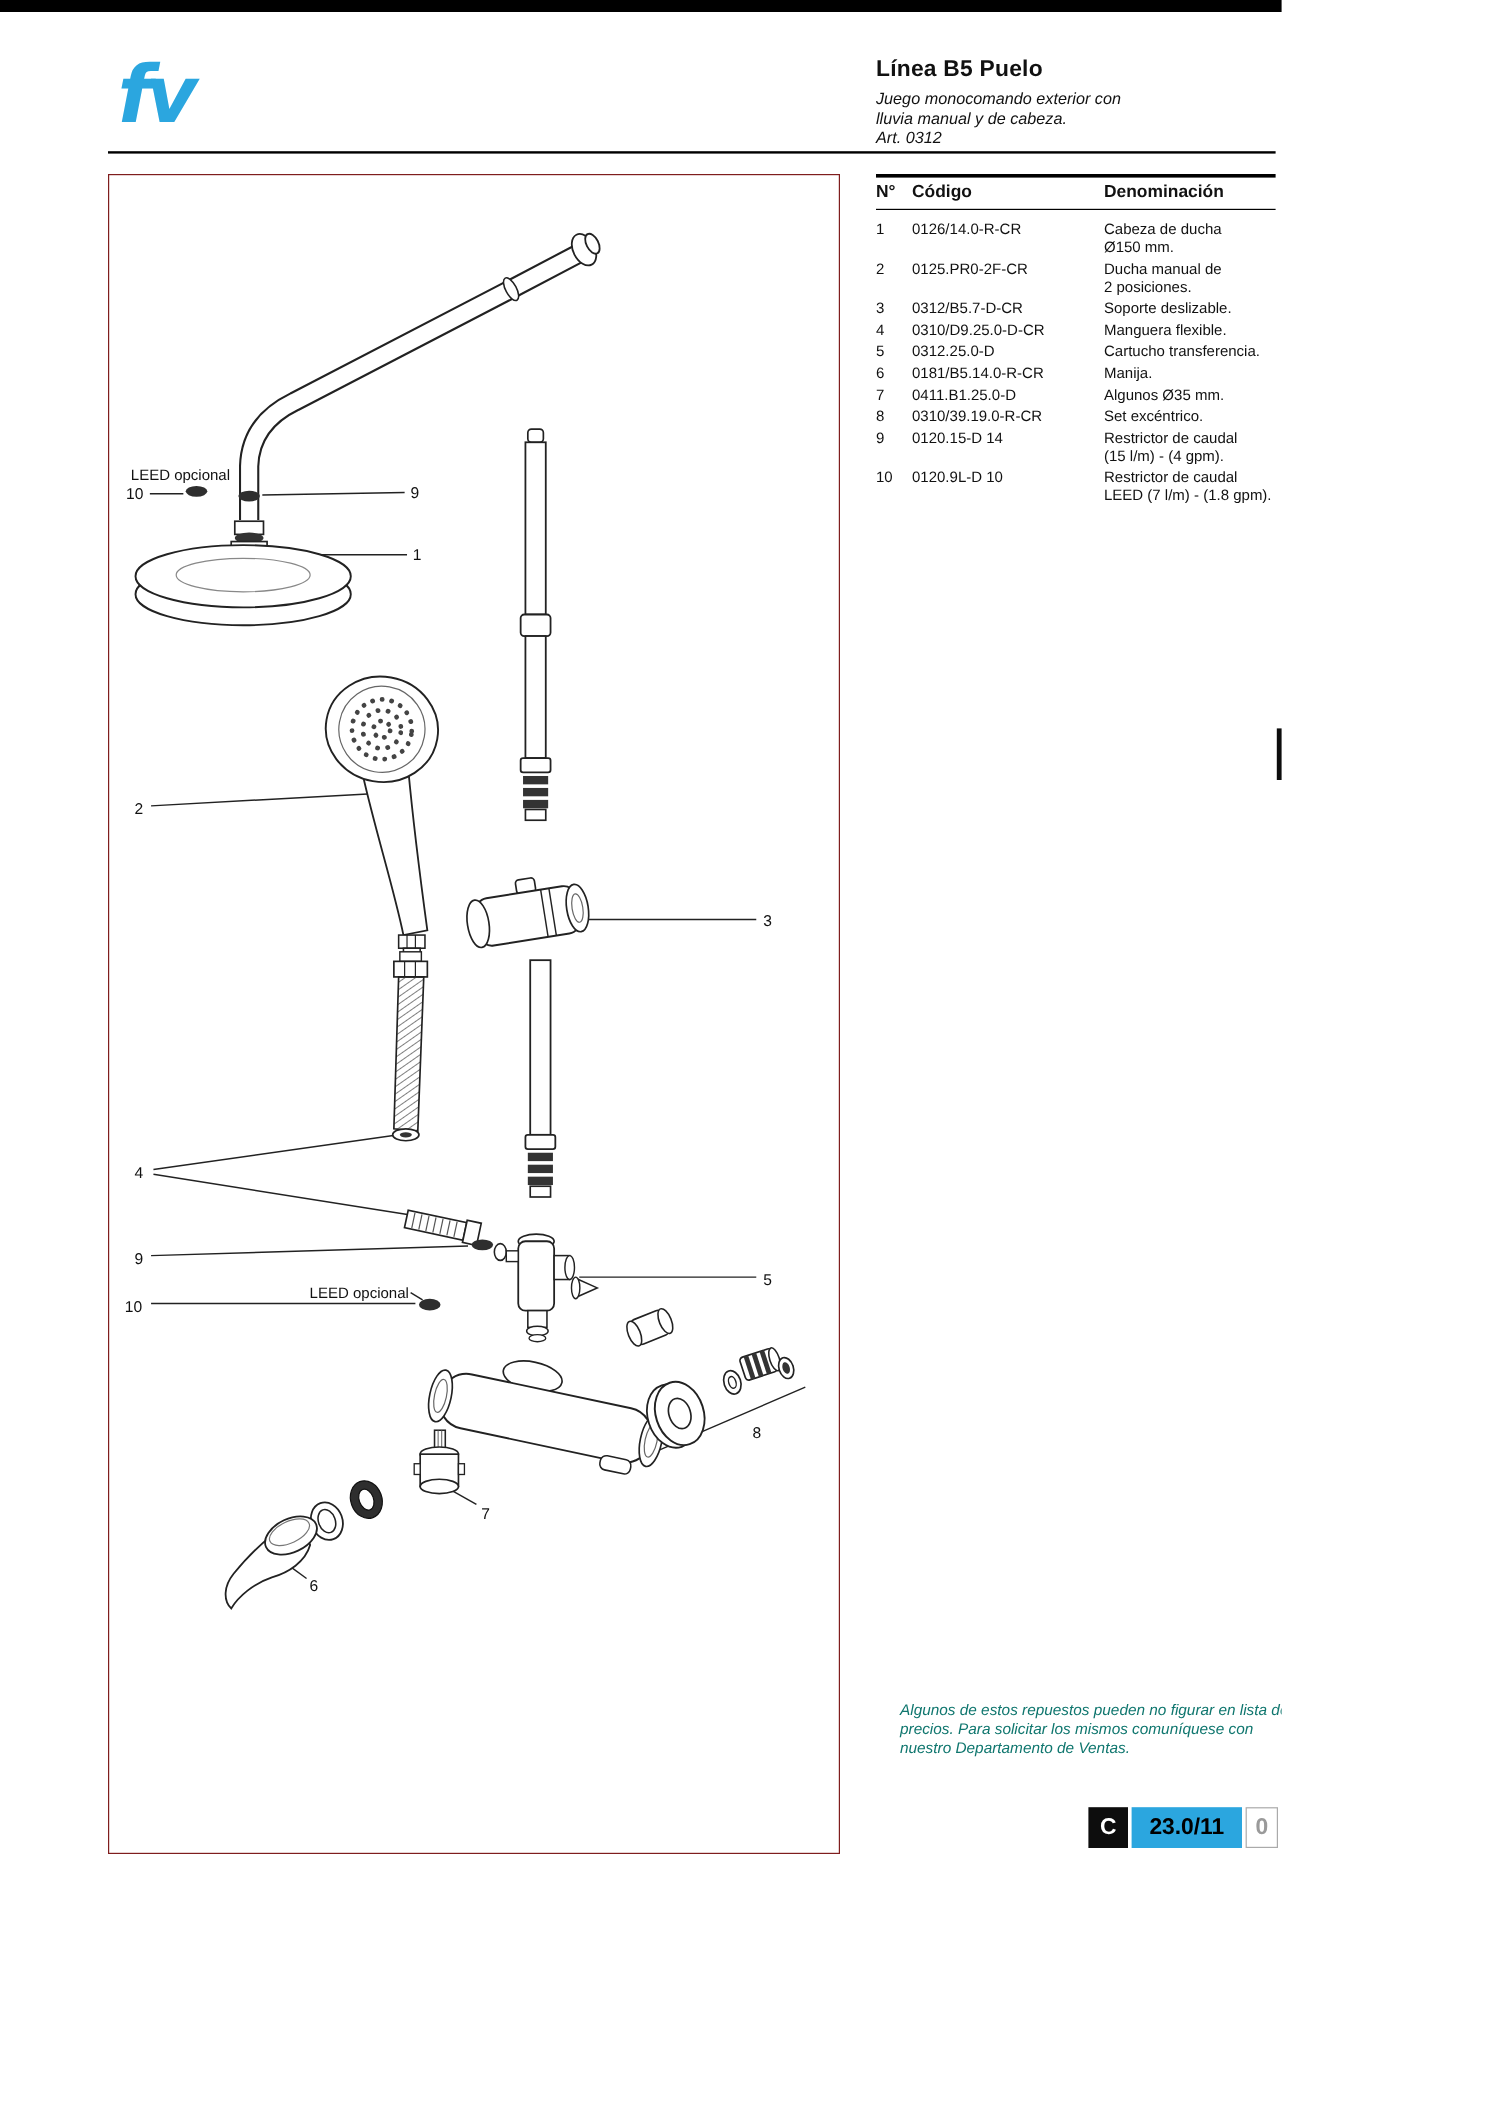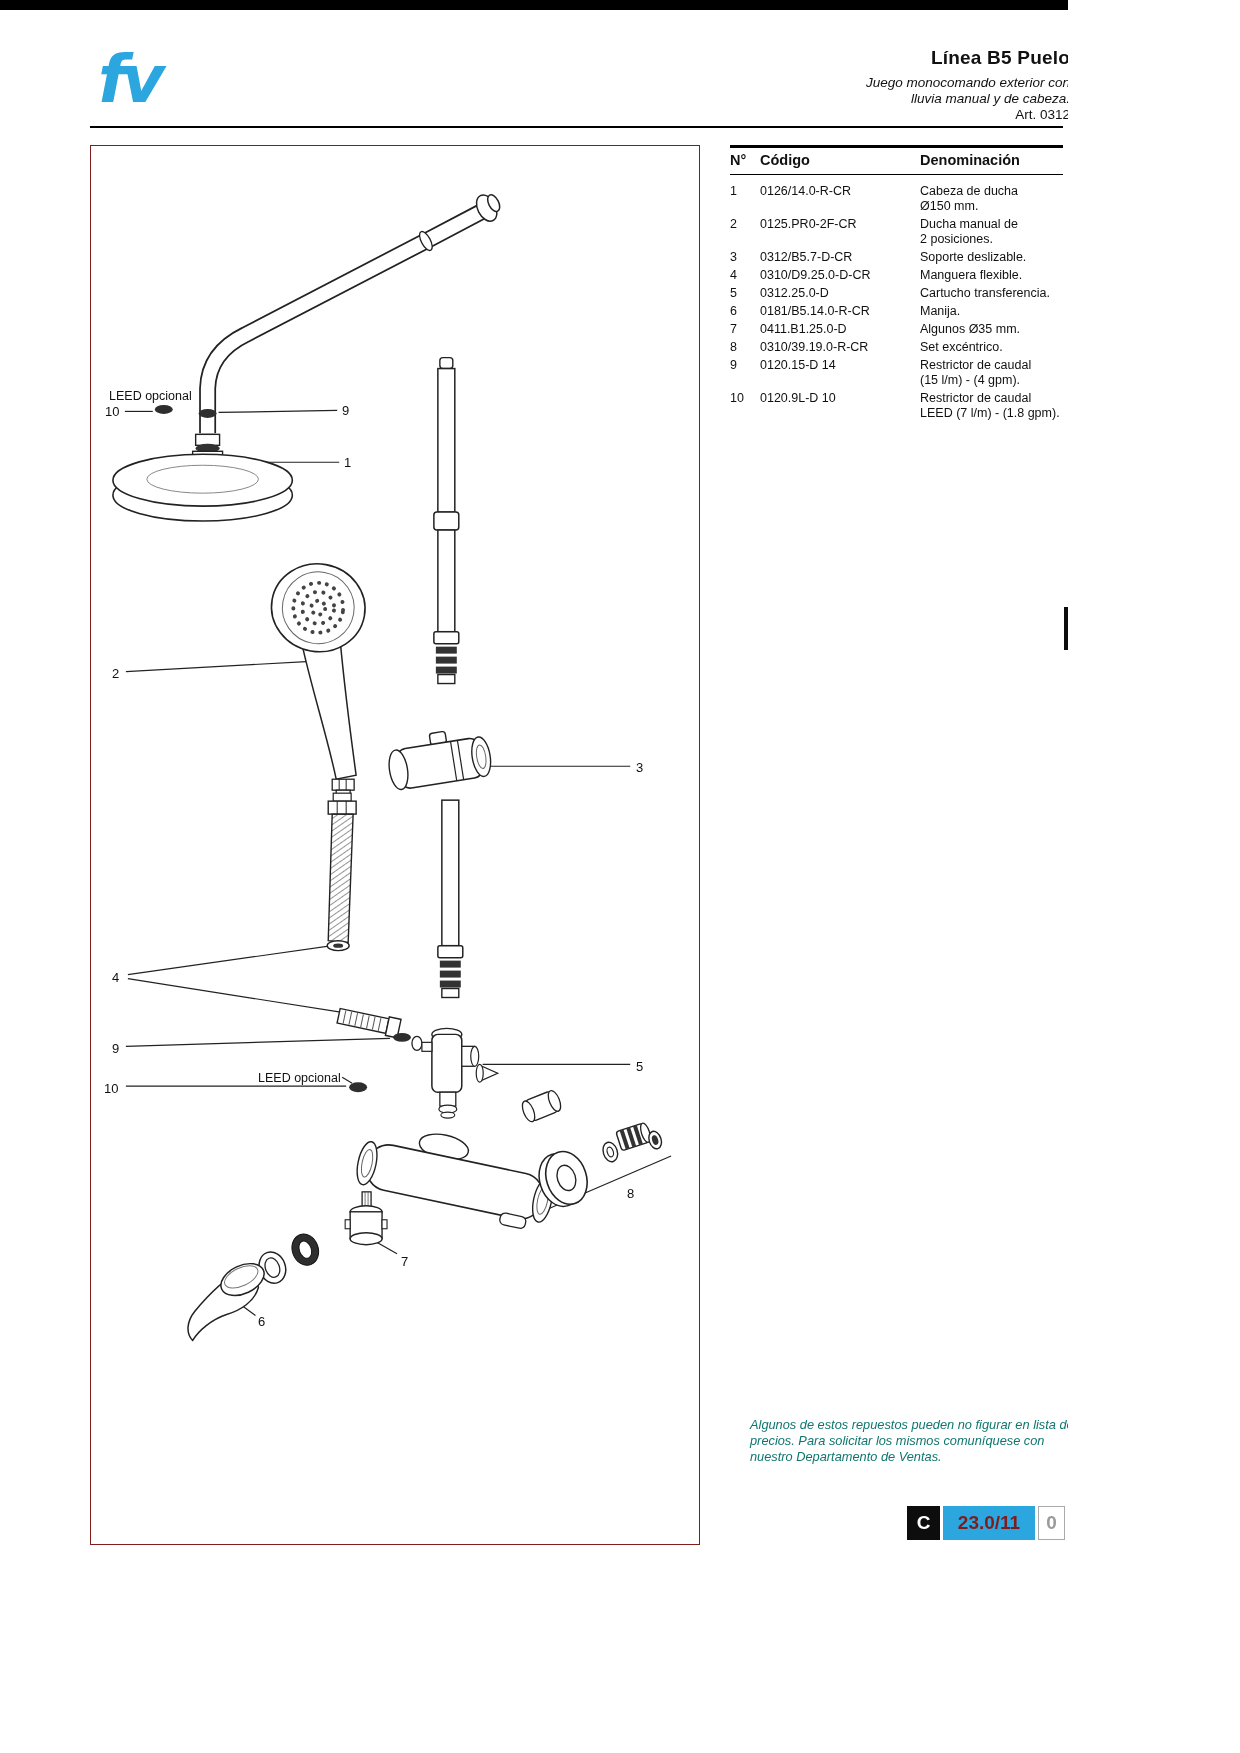--- a/index.html
+++ b/index.html
@@ -4,24 +4,24 @@
 <style>
   * { margin:0; padding:0; box-sizing:border-box; }
   html,body { background:#ffffff; }
   body { width:1240px; height:1753px; font-family:"Liberation Sans", sans-serif; color:#111; position:relative; }
   .page { position:relative; width:1068px; height:1753px; background:#fff; overflow:hidden; }
 
   .topbar { position:absolute; left:0; top:0; width:1240px; height:10px; background:#000; }
 
   .logo { position:absolute; left:96px; top:40px; width:90px; height:84px; }
 
-  .header-text { position:absolute; left:730px; top:47px; width:340px;text-align:right; }
+  .header-text { position:absolute; left:730px; top:47px; width:340px; }
   .title { font-size:19px; font-weight:bold; letter-spacing:.2px; }
   .subtitle { font-size:13.5px; font-style:italic; line-height:16px; margin-top:6px; }
-  .art { font-size:13.5px; line-height:16px; }
+  .art { font-size:13.5px; font-style:italic; line-height:16px; }
   .header-rule { position:absolute; left:90px; top:126px; width:973px; height:2px; background:#000; }
 
   .diagram-box { position:absolute; left:90px; top:145px; width:610px; height:1400px; border:1px solid #7f1d1d; background:#fff; }
   .diagram-box svg { position:absolute; left:0; top:0; width:100%; height:100%; }
   .co { position:absolute; font-size:13px; color:#111; }
   .leed { position:absolute; font-size:12.5px; color:#111; white-space:nowrap; }
 
   .parts-table { position:absolute; left:730px; top:145px; width:333px; }
   .t-head { display:flex; border-top:3px solid #000; border-bottom:1.5px solid #000; padding:4px 0 6px; font-weight:bold; font-size:14.5px; }
   .t-body { padding-top:6px; }
@@ -32,21 +32,21 @@
 
   .side-tab { position:absolute; left:1064px; top:607px; width:41px; height:43px; background:#0d0d0d; color:#fff;
               font-weight:bold; font-size:27px; display:flex; align-items:center; justify-content:center; }
 
   .footer-note { position:absolute; left:730px; top:1417px; width:345px; font-size:12.8px; font-style:italic;
                  line-height:16px; white-space:pre-line; color:#0f766e;margin-left:20px; }
 
   .page-indicator { position:absolute; left:907px; top:1506px; height:34px; display:flex; gap:3px; }
   .pi-section { width:33px; background:#0d0d0d; color:#fff; font-weight:bold; font-size:19px;
                 display:flex; align-items:center; justify-content:center; }
-  .pi-number { width:92px; background:#2BA6DF; color:#7f1d1d; font-weight:bold; font-size:19px;
+  .pi-number { width:92px; background:#2BA6DF; color:#000000; font-weight:bold; font-size:19px;
                display:flex; align-items:center; justify-content:center; }
   .pi-rev { width:27px; background:#fff; border:1px solid #aaa; color:#9a9a9a; font-weight:bold; font-size:19px;
             display:flex; align-items:center; justify-content:center; }
 </style>
 </head>
 <body>
 
 <div class="page">
 
   <div class="topbar"></div>

